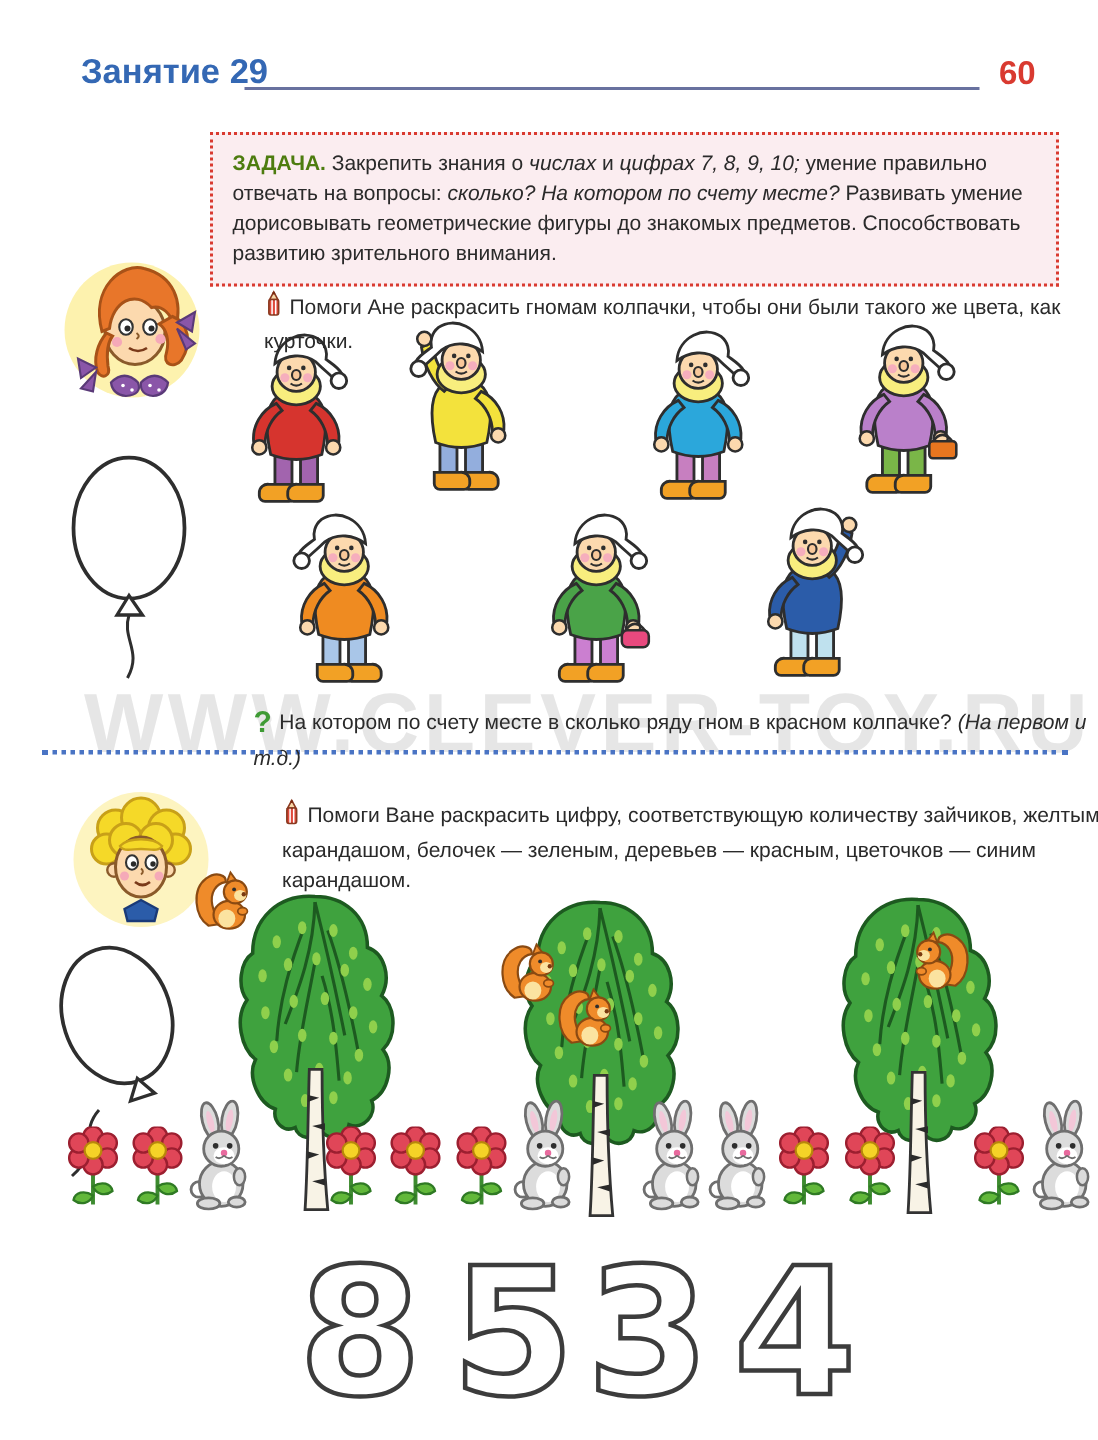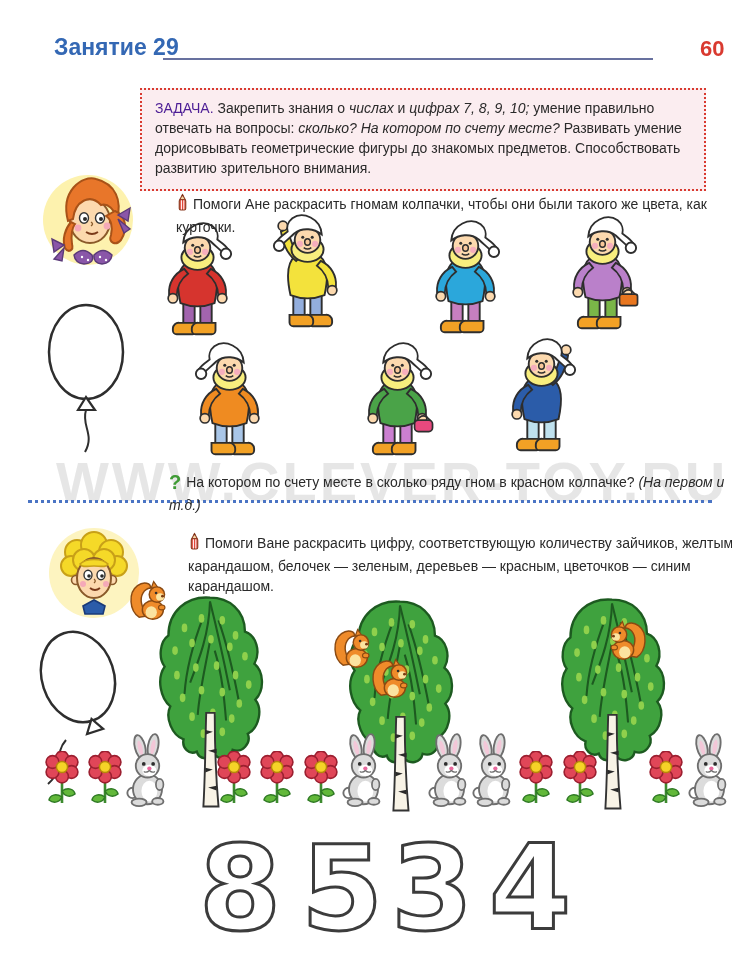--- a/index.html
+++ b/index.html
@@ -1,24 +1,24 @@
 <!DOCTYPE html>
 <html><head>
 <meta charset="utf-8">
 <style>
   html,body{margin:0;padding:0;background:#ffffff;}
   .page{position:relative;width:732px;height:960px;background:#ffffff;overflow:hidden;
         font-family:"Liberation Sans",sans-serif;color:#2a2a2a;}
   .header-title{position:absolute;left:54px;top:34px;font-size:23px;font-weight:bold;color:#3468b4;}
   .header-line{position:absolute;left:163px;top:58px;width:490px;border-top:2px solid #68719f;}
-  .page-number{position:absolute;left:666px;top:36px;font-size:22px;font-weight:bold;color:#d93a30;margin-left:34px;}
+  .page-number{position:absolute;left:666px;top:36px;font-size:22px;font-weight:bold;color:#d93a30;}
   .task-box{position:absolute;left:140px;top:88px;width:566px;box-sizing:border-box;
             border:2px dotted #d93a30;background:#fbedf0;padding:9px 13px 10px 13px;
             font-size:14px;line-height:1.42;}
-  .task-label{color:#4c1d95;font-weight:normal;}
+  .task-label{color:#4d7c0f;font-weight:bold;}
   .it{font-style:italic;text-align:center;}
   .task-text{position:absolute;font-size:14px;line-height:1.42;z-index:3;margin-left:36px;}
   #task1{left:140px;top:179px;width:568px;}
   #question{left:133px;top:454px;width:574px;}
   #task2{left:152px;top:518px;width:568px;}
   .q-icon{color:#3f9b35;font-weight:800;font-size:20px;padding-right:5px;vertical-align:-2px;
           text-shadow:1px 1px 0 #e8e8e8;}
   .pencil-wrap{display:inline-block;vertical-align:-3px;padding-right:4px;}
   .watermark{position:absolute;left:56px;top:449px;width:660px;font-size:56px;font-weight:bold;
              letter-spacing:3px;color:rgba(195,195,195,0.42);white-space:nowrap;z-index:1;}

